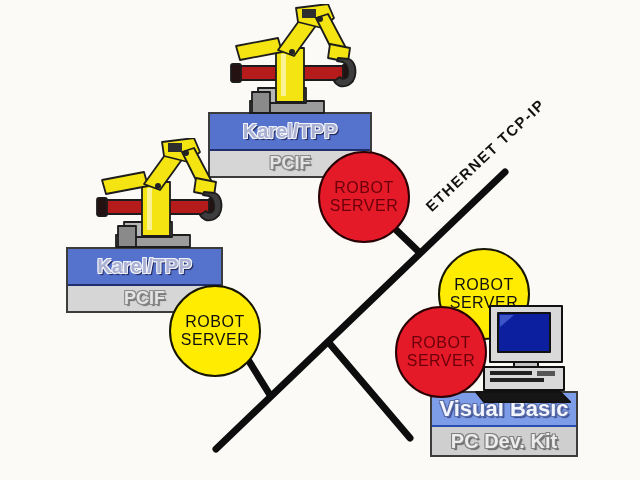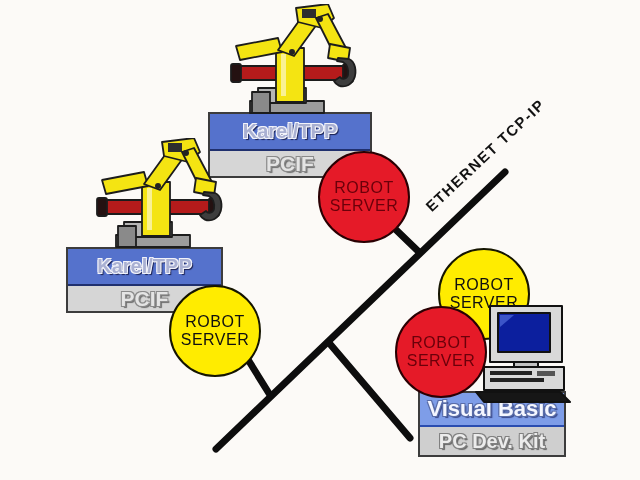--- a/index.html
+++ b/index.html
@@ -17,31 +17,31 @@
     position:absolute;left:433px;top:198px;width:170px;height:16px;
     transform-origin:0 100%;transform:rotate(-43deg);
     font-size:15px;font-weight:bold;letter-spacing:1.5px;color:#121212;
     white-space:nowrap;
   }
 
   
   .station-box{position:absolute;border:2px solid #3c3c3c;box-sizing:border-box;}
   .box-top-station{left:208px;top:112px;width:164px;}
   .box-left-station{left:66px;top:247px;width:157px;}
-  .box-pc-station{left:418px;top:391px;width:148px;}
+  .box-pc-station{left:430px;top:391px;width:148px;}
   .box-row{display:flex;align-items:center;justify-content:center;box-sizing:border-box;white-space:nowrap;}
   .row-controller{
     background:var(--controller-box-blue,#5572cc);height:37px;
     border-bottom:2px solid #20306e;
     font-size:20px;font-weight:bold;color:#a9b0d2;
     text-shadow:-1px -1px 0 #f2f3fa,1px -1px 0 #f2f3fa,-1px 1px 0 #f2f3fa,1px 1px 0 #f2f3fa,2px 2px 1px #1a2050;
   }
   .row-interface{
     background:var(--interface-box-gray,#d6d6d6);height:25px;
-    font-size:21px;font-weight:bold;color:#e4e4e4;
+    font-size:18px;font-weight:bold;color:#e4e4e4;
     text-shadow:-1px -1px 0 #8a8a8a,1px -1px 0 #8a8a8a,-1px 1px 0 #8a8a8a,1px 1px 0 #8a8a8a,2px 2px 1px #6e6e6e;
   }
   .row-app{
     background:var(--vb-box-blue,#7e9de8);height:34px;
     border-bottom:2px solid #2a4db0;
     font-size:22px;font-weight:bold;color:#f4f6ff;
     text-shadow:-1px -1px 0 #5a6da8,1px -1px 0 #5a6da8,-1px 1px 0 #5a6da8,1px 1px 0 #5a6da8,2px 2px 1px #39488a;
   }
   .row-kit{
     background:var(--kit-box-gray,#cfcfcf);height:28px;

